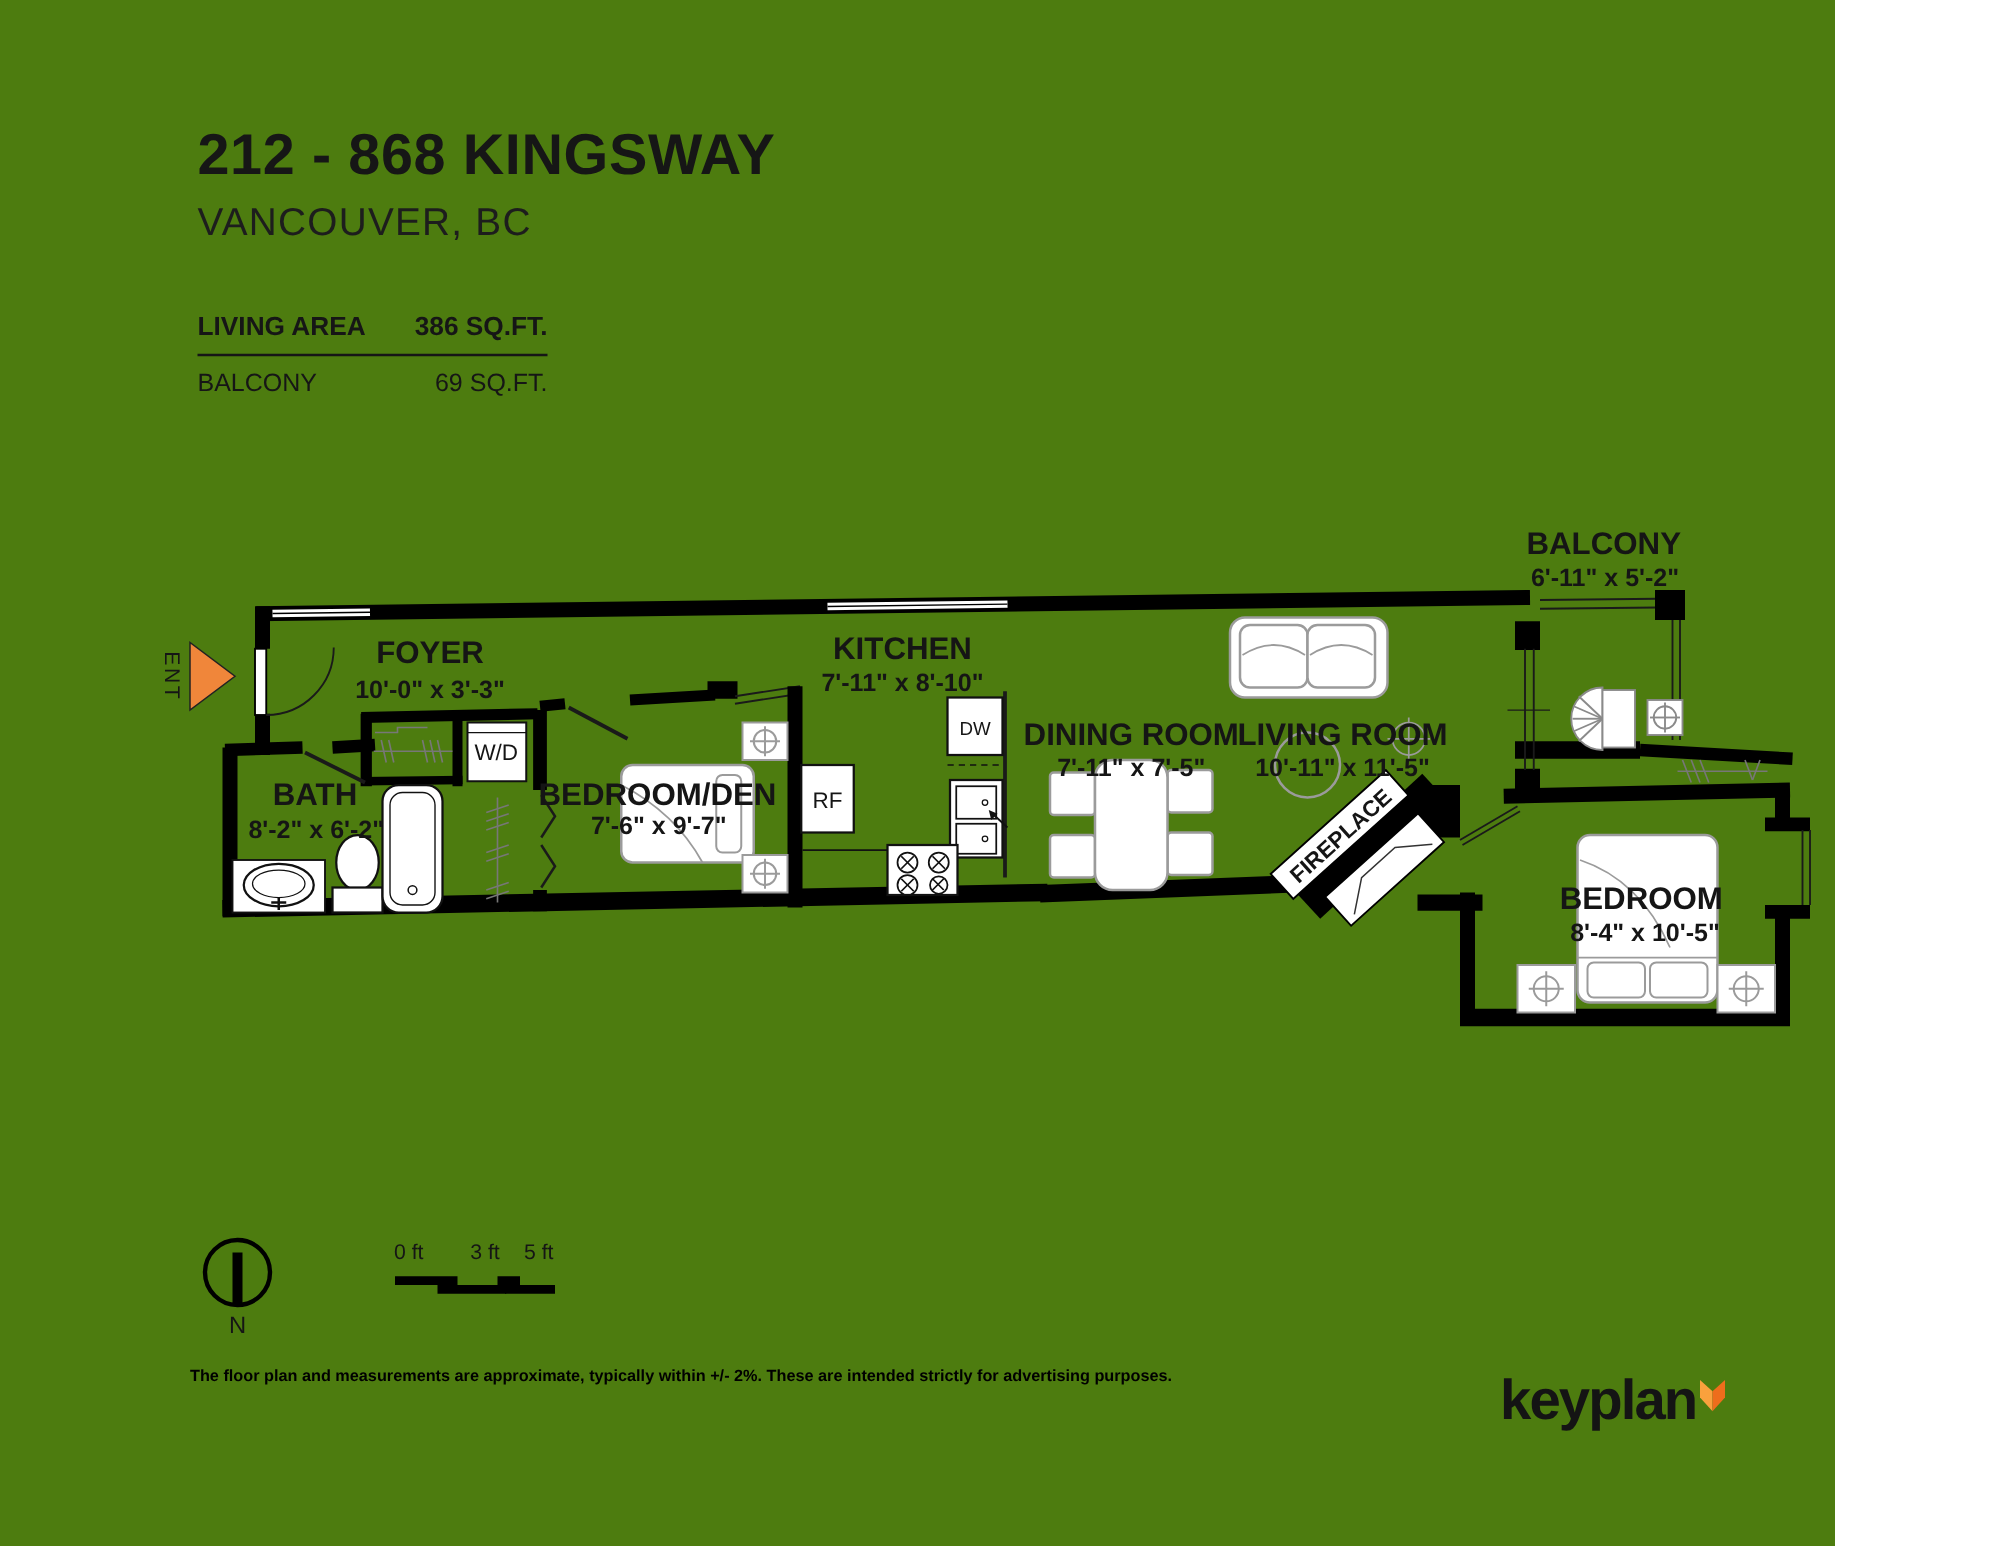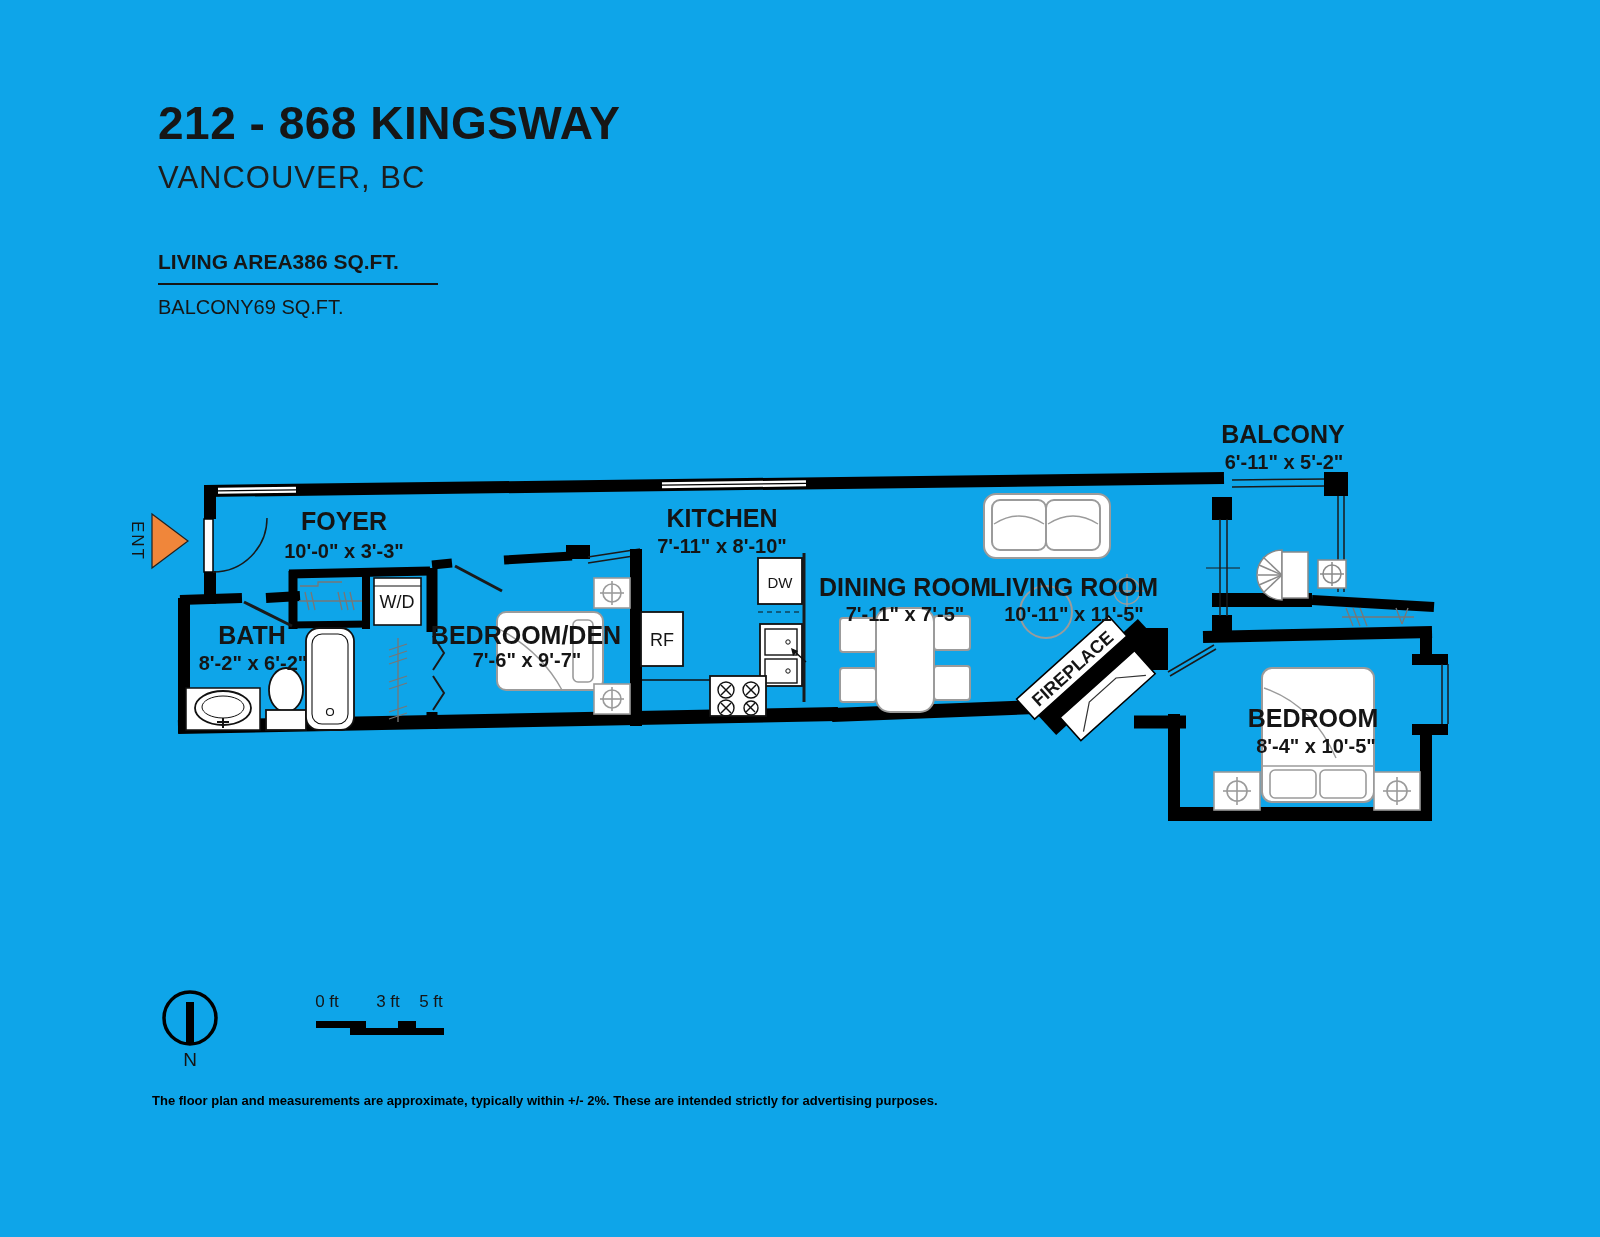--- a/index.html
+++ b/index.html
@@ -1,24 +1,24 @@
 <!DOCTYPE html>
 <html><head>
 <meta charset="utf-8">
 <style>
   html,body{margin:0;padding:0;background:#fff;}
-  #page{position:relative;width:1600px;height:1237px;background:#0ea5e9;overflow:hidden;
+  #page{position:relative;width:1468px;height:1237px;background:#4d7c0f;overflow:hidden;
         font-family:"Liberation Sans", sans-serif;color:#111;}
   
   #header{position:absolute;left:158px;top:96px;}
   #title{font-size:46px;font-weight:700;letter-spacing:.5px;color:#161616;}
   #subtitle{font-size:31px;font-weight:400;letter-spacing:1px;color:#1d1d1d;margin-top:10px;}
   
   #stats{position:absolute;left:158px;top:246px;width:280px;}
-  .stat-row{display:flex;align-items:baseline;
+  .stat-row{display:flex;justify-content:space-between;align-items:baseline;
             font-size:20px;font-weight:500;padding:4px 0;color:#161616;}
   .stat-row.primary{font-size:21px;font-weight:700;padding-bottom:9px;}
   #stats-divider{border:none;border-top:2.5px solid #161616;margin:0 0 7px 0;}
   
   svg{position:absolute;left:0;top:0;}
   svg text{font-family:"Liberation Sans", sans-serif;fill:#151515;}
   .room-name{font-size:25px;font-weight:700;}
   .room-dims{font-size:20px;font-weight:700;}
   .small-label{font-size:18px;font-weight:500;}
   .tiny-label{font-size:15px;font-weight:500;}
@@ -321,14 +321,21 @@
       <rect x="350" y="1028" width="55" height="7" fill="#000"></rect>
       <rect x="398" y="1021" width="18" height="7" fill="#000"></rect>
       <rect x="404" y="1028" width="40" height="7" fill="#000"></rect>
     </g>
   </svg>
 
   <div id="disclaimer">
     <div>The floor plan and measurements are approximate, typically within +/- 2%. These are intended strictly for advertising purposes.</div>
   </div>
 
+  <div id="logo">
+    <span id="logo-text">keyplan</span>
+    <svg width="26" height="34" viewBox="0 0 26 34" style="position:static;margin-top:4px;">
+      <polygon points="3,6 13,15 13,31 3,20" fill="#F9A13D"></polygon>
+      <polygon points="23,6 13,15 13,31 23,20" fill="#EE6D1C"></polygon>
+    </svg>
+  </div>
 
 </div>
 
 </body></html>

